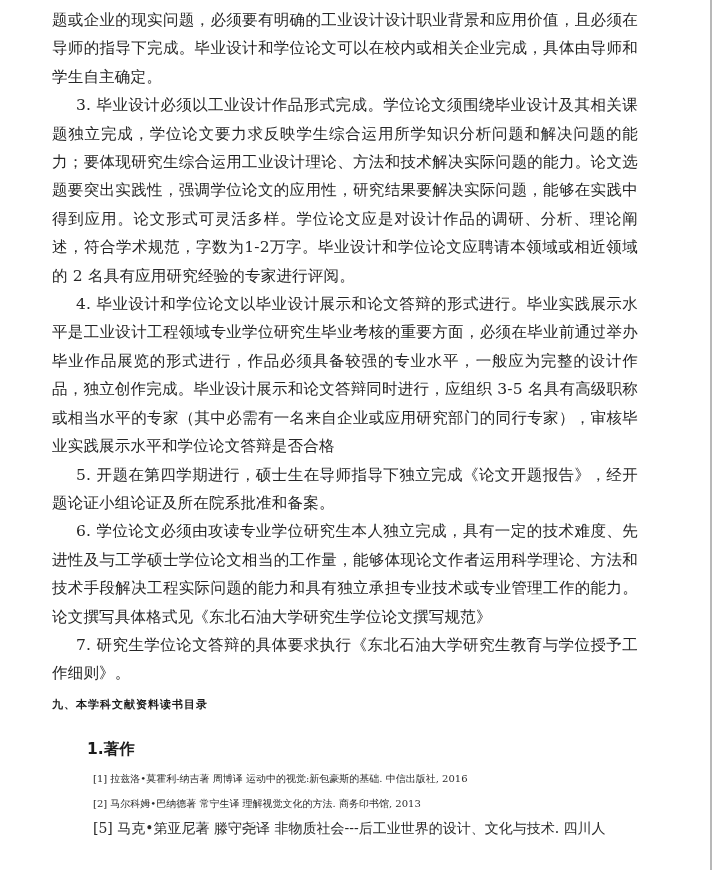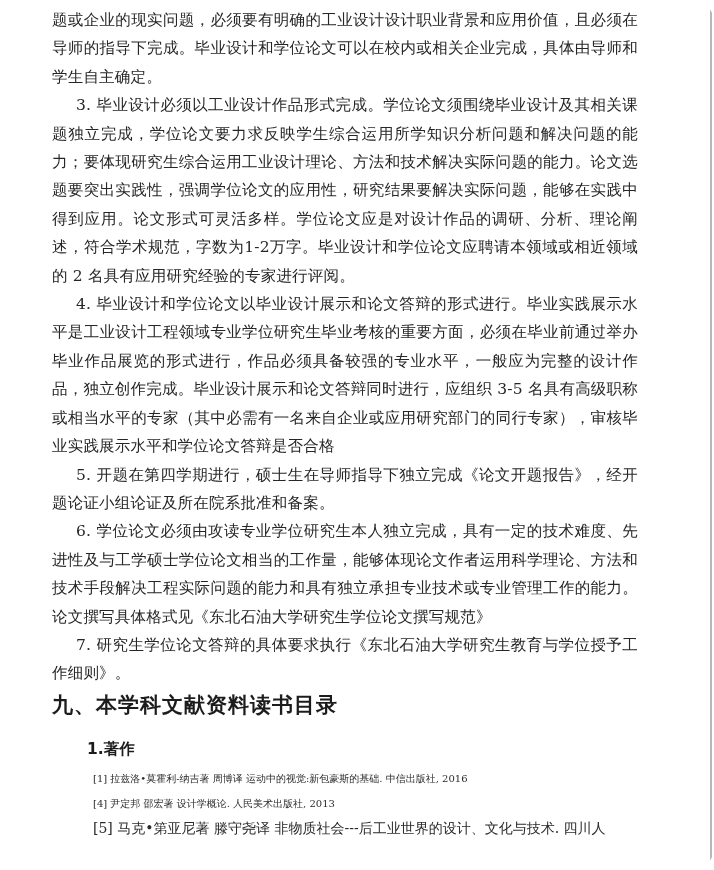--- a/index.html
+++ b/index.html
@@ -8,21 +8,20 @@
     background: #ffffff;
   }
   .doc-page {
     position: relative;
     width: 714px;
     height: 870px;
     background: #ffffff;
     overflow: hidden;
     font-family: "DejaVu Serif", "Liberation Serif", serif;
     color: #262626;
-    border-radius: 22px;
   }
   .content {
     position: absolute;
     left: 52px;
     top: 6px;
     width: 586px;
   }
   .para {
     margin: 0;
     font-size: 15.5px;
@@ -32,21 +31,21 @@
     text-indent: 24px;
     letter-spacing: 0.2px;
   }
   .para.no-indent {
     text-indent: 0;
   }
   .section-heading {
     margin: 3px 0 0 0;
     font-family: "DejaVu Sans", "Liberation Sans", sans-serif;
     font-weight: bold;
-    font-size: 21px;
+    font-size: 11px;
     line-height: 28.4px;
     color: #1c1c1c;
     letter-spacing: 1px;
   }
   .subsection-heading {
     margin: 16px 0 0 35px;
     font-family: "DejaVu Sans", "Liberation Sans", sans-serif;
     font-weight: bold;
     font-size: 15.5px;
     line-height: 28.4px;
@@ -85,20 +84,20 @@
     <p class="para">4. 毕业设计和学位论文以毕业设计展示和论文答辩的形式进行。毕业实践展示水平是工业设计工程领域专业学位研究生毕业考核的重要方面，必须在毕业前通过举办毕业作品展览的形式进行，作品必须具备较强的专业水平，一般应为完整的设计作品，独立创作完成。毕业设计展示和论文答辩同时进行，应组织 3-5 名具有高级职称或相当水平的专家（其中必需有一名来自企业或应用研究部门的同行专家），审核毕业实践展示水平和学位论文答辩是否合格</p>
     <p class="para">5. 开题在第四学期进行，硕士生在导师指导下独立完成《论文开题报告》，经开题论证小组论证及所在院系批准和备案。</p>
     <p class="para">6. 学位论文必须由攻读专业学位研究生本人独立完成，具有一定的技术难度、先进性及与工学硕士学位论文相当的工作量，能够体现论文作者运用科学理论、方法和技术手段解决工程实际问题的能力和具有独立承担专业技术或专业管理工作的能力。论文撰写具体格式见《东北石油大学研究生学位论文撰写规范》</p>
     <p class="para">7. 研究生学位论文答辩的具体要求执行《东北石油大学研究生教育与学位授予工作细则》。</p>
 
     <h2 class="section-heading">九、本学科文献资料读书目录</h2>
     <h3 class="subsection-heading">1.著作</h3>
 
     <div class="references">
       <p class="ref">[1] 拉兹洛•莫霍利-纳吉著 周博译 运动中的视觉:新包豪斯的基础. 中信出版社, 2016</p>
-      <p class="ref">[4] 尹定邦 邵宏著 设计学概论. 人民美术出版社, 2013</p>
+      <p class="ref">[2] 马尔科姆•巴纳德著 常宁生译 理解视觉文化的方法. 商务印书馆, 2013</p>
       <p class="ref ref-last">[5] 马克•第亚尼著 滕守尧译 非物质社会---后工业世界的设计、文化与技术. 四川人</p>
     </div>
 
   </div>
 
   <div class="page-edge"></div>
 </div>
 
 </body></html>

